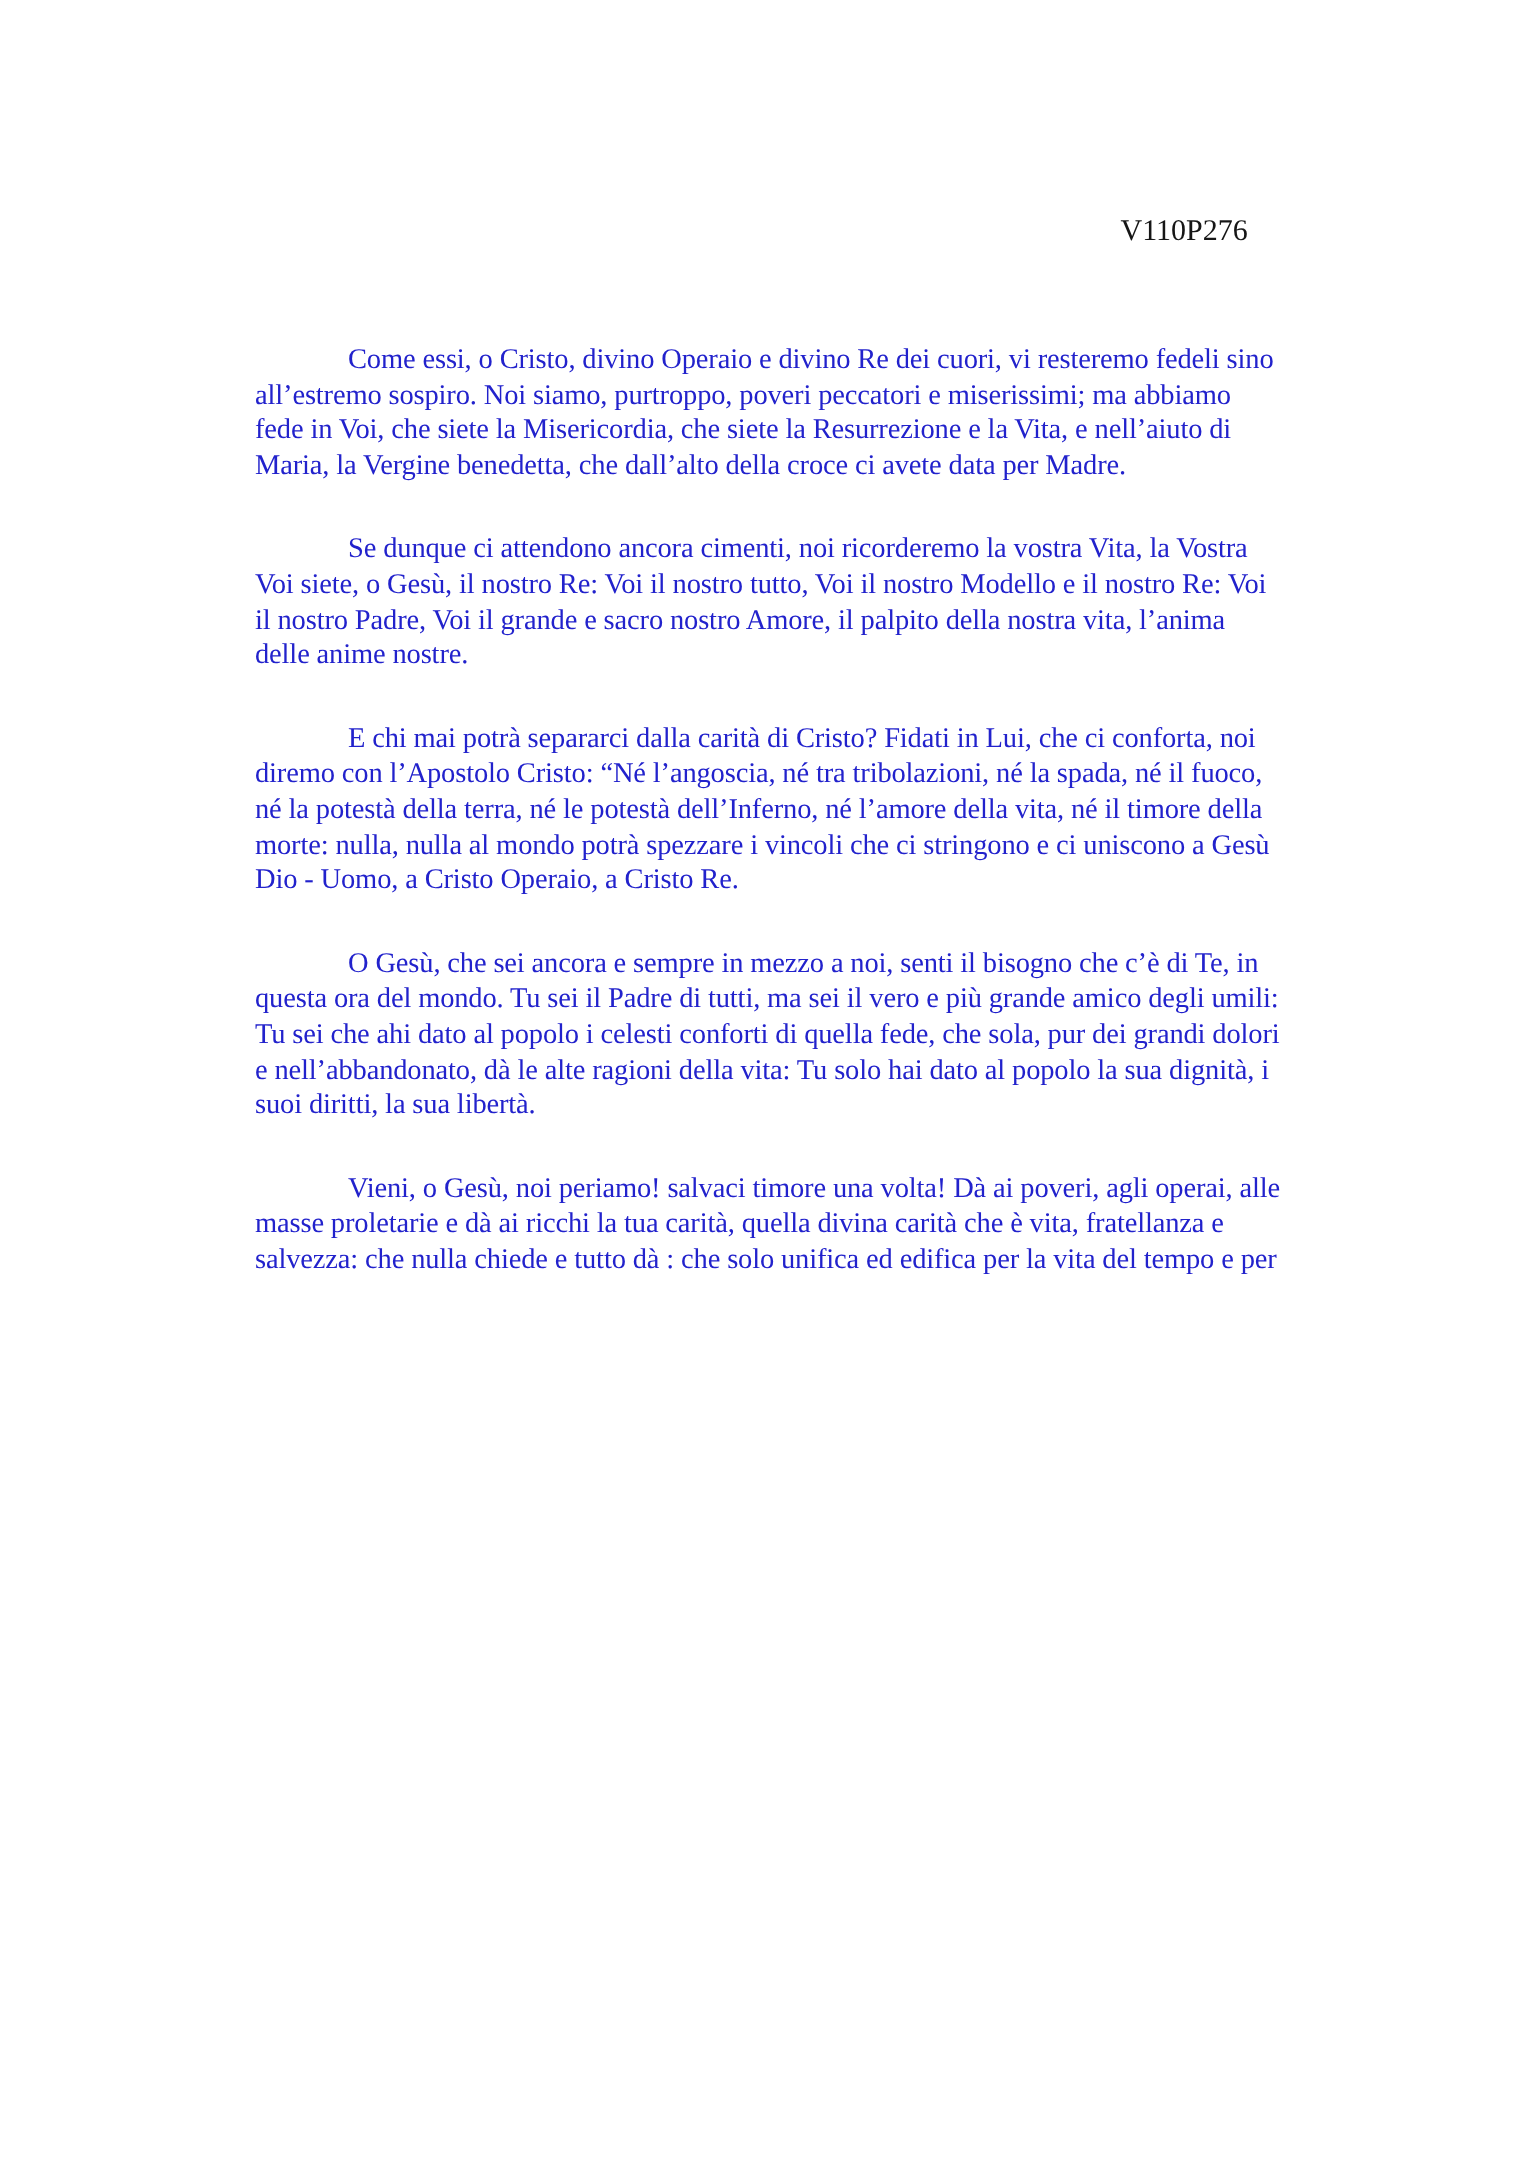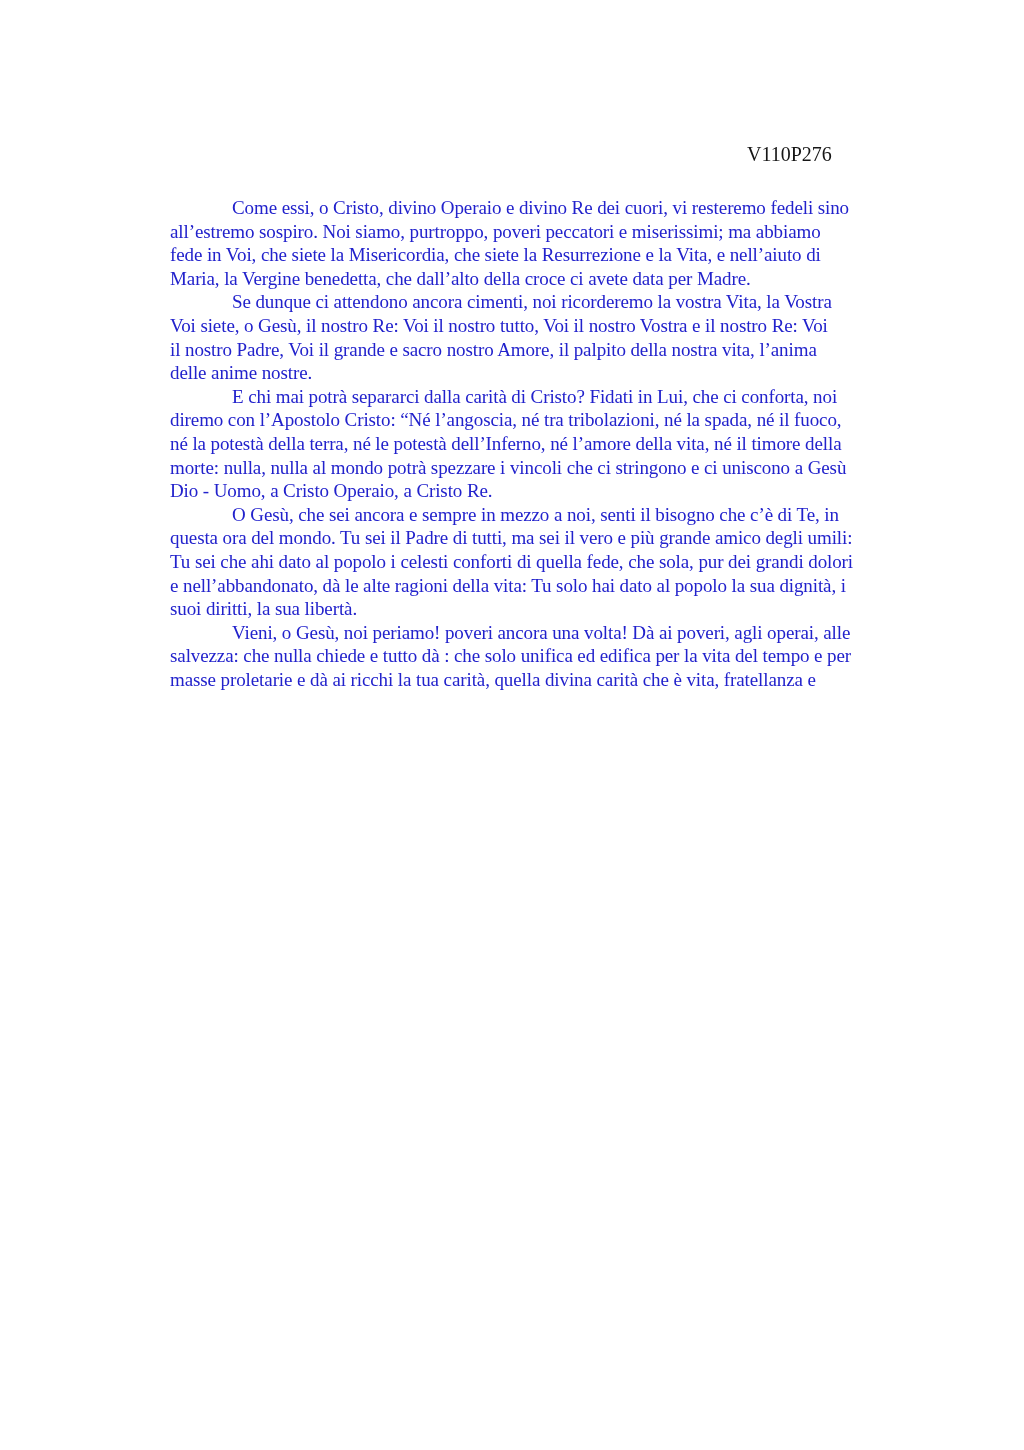--- a/index.html
+++ b/index.html
@@ -32,43 +32,44 @@
     color: #2222CC;
     font-size: 19px;
     line-height: 23.6px;
     letter-spacing: -0.1px;
   }
   .line {
     white-space: pre;
   }
   .line.first {
     text-indent: 62px;
+    margin-top: 32px;
   }
 </style>
 </head>
 <body>
 
 <div class="page">
   <div class="page-code">V110P276</div>
   <div class="doc-body">
       <div class="line first">Come essi, o Cristo, divino Operaio e divino Re dei cuori, vi resteremo fedeli sino</div>
       <div class="line">all’estremo sospiro. Noi siamo, purtroppo, poveri peccatori e miserissimi; ma abbiamo</div>
       <div class="line">fede in Voi, che siete la Misericordia, che siete la Resurrezione e la Vita, e nell’aiuto di</div>
       <div class="line">Maria, la Vergine benedetta, che dall’alto della croce ci avete data per Madre.</div>
       <div class="line first">Se dunque ci attendono ancora cimenti, noi ricorderemo la vostra Vita, la Vostra</div>
-      <div class="line">Voi siete, o Gesù, il nostro Re: Voi il nostro tutto, Voi il nostro Vostra e il nostro Re: Voi</div>
+      <div class="line">Voi siete, o Gesù, il nostro Re: Voi il nostro tutto, Voi il nostro Modello e il nostro Re: Voi</div>
       <div class="line">il nostro Padre, Voi il grande e sacro nostro Amore, il palpito della nostra vita, l’anima</div>
       <div class="line">delle anime nostre.</div>
       <div class="line first">E chi mai potrà separarci dalla carità di Cristo? Fidati in Lui, che ci conforta, noi</div>
       <div class="line">diremo con l’Apostolo Cristo: “Né l’angoscia, né tra tribolazioni, né la spada, né il fuoco,</div>
       <div class="line">né la potestà della terra, né le potestà dell’Inferno, né l’amore della vita, né il timore della</div>
       <div class="line">morte: nulla, nulla al mondo potrà spezzare i vincoli che ci stringono e ci uniscono a Gesù</div>
       <div class="line">Dio - Uomo, a Cristo Operaio, a Cristo Re.</div>
       <div class="line first">O Gesù, che sei ancora e sempre in mezzo a noi, senti il bisogno che c’è di Te, in</div>
       <div class="line">questa ora del mondo. Tu sei il Padre di tutti, ma sei il vero e più grande amico degli umili:</div>
       <div class="line">Tu sei che ahi dato al popolo i celesti conforti di quella fede, che sola, pur dei grandi dolori</div>
       <div class="line">e nell’abbandonato, dà le alte ragioni della vita: Tu solo hai dato al popolo la sua dignità, i</div>
       <div class="line">suoi diritti, la sua libertà.</div>
-      <div class="line first">Vieni, o Gesù, noi periamo! poveri ancora una volta! Dà ai poveri, agli operai, alle</div>
+      <div class="line first">Vieni, o Gesù, noi periamo! salvaci timore una volta! Dà ai poveri, agli operai, alle</div>
+      <div class="line">masse proletarie e dà ai ricchi la tua carità, quella divina carità che è vita, fratellanza e</div>
       <div class="line">salvezza: che nulla chiede e tutto dà : che solo unifica ed edifica per la vita del tempo e per</div>
-      <div class="line">masse proletarie e dà ai ricchi la tua carità, quella divina carità che è vita, fratellanza e</div>
     </div>
 </div>
 
 </body></html>

